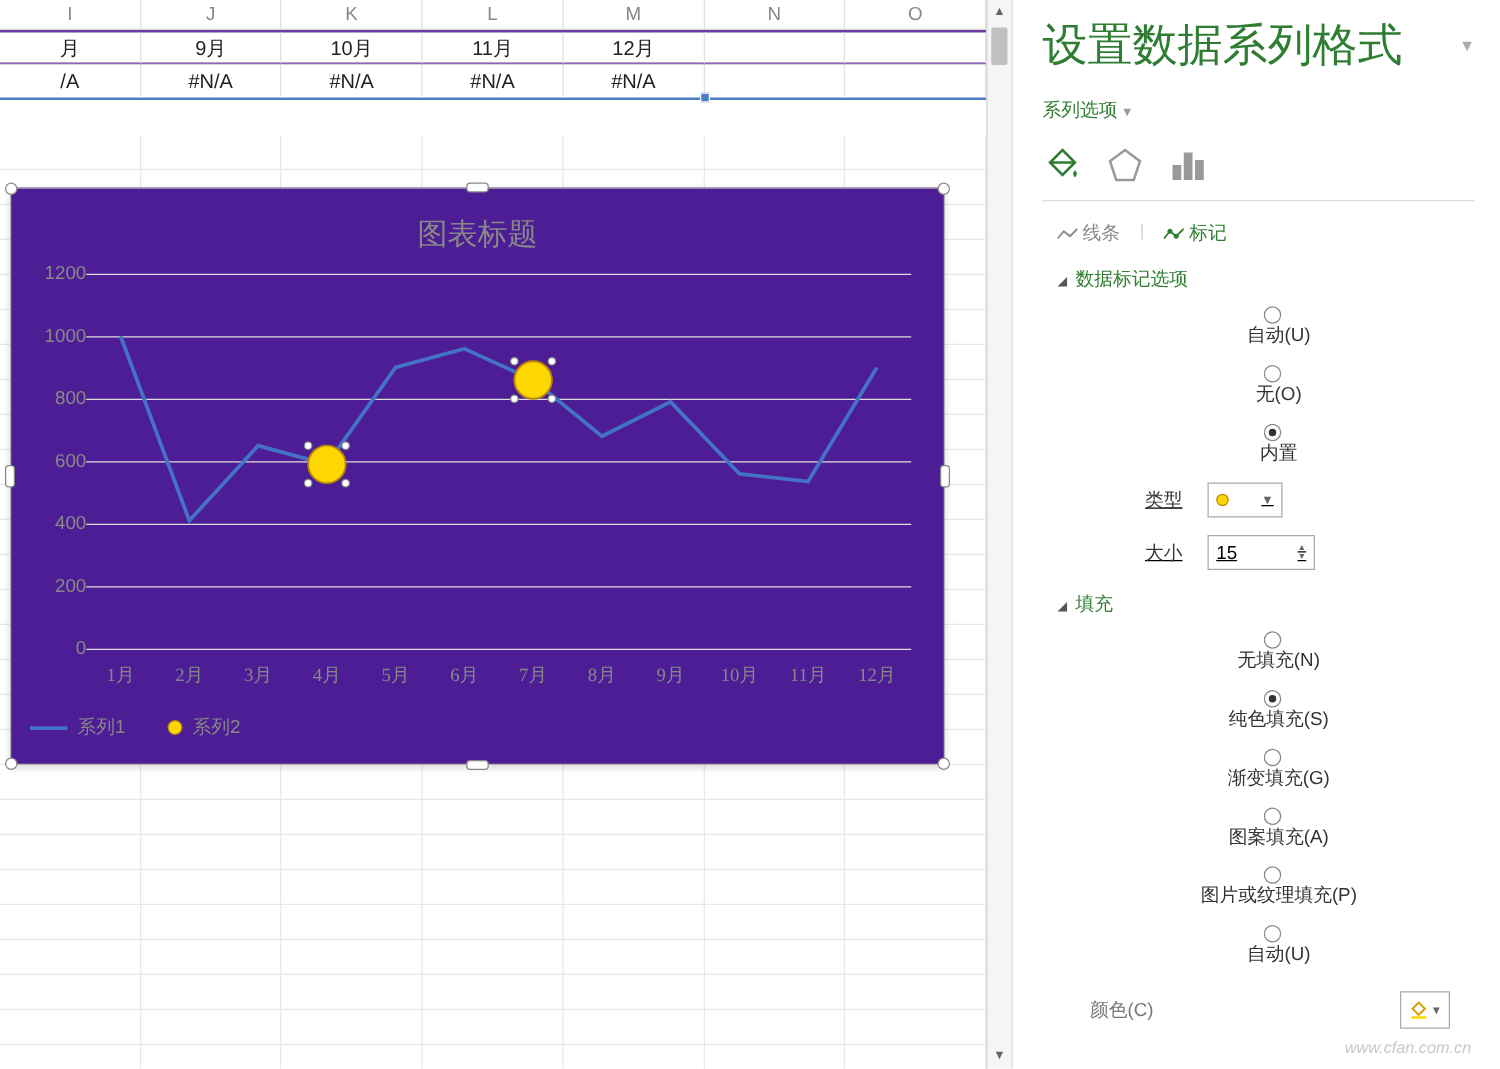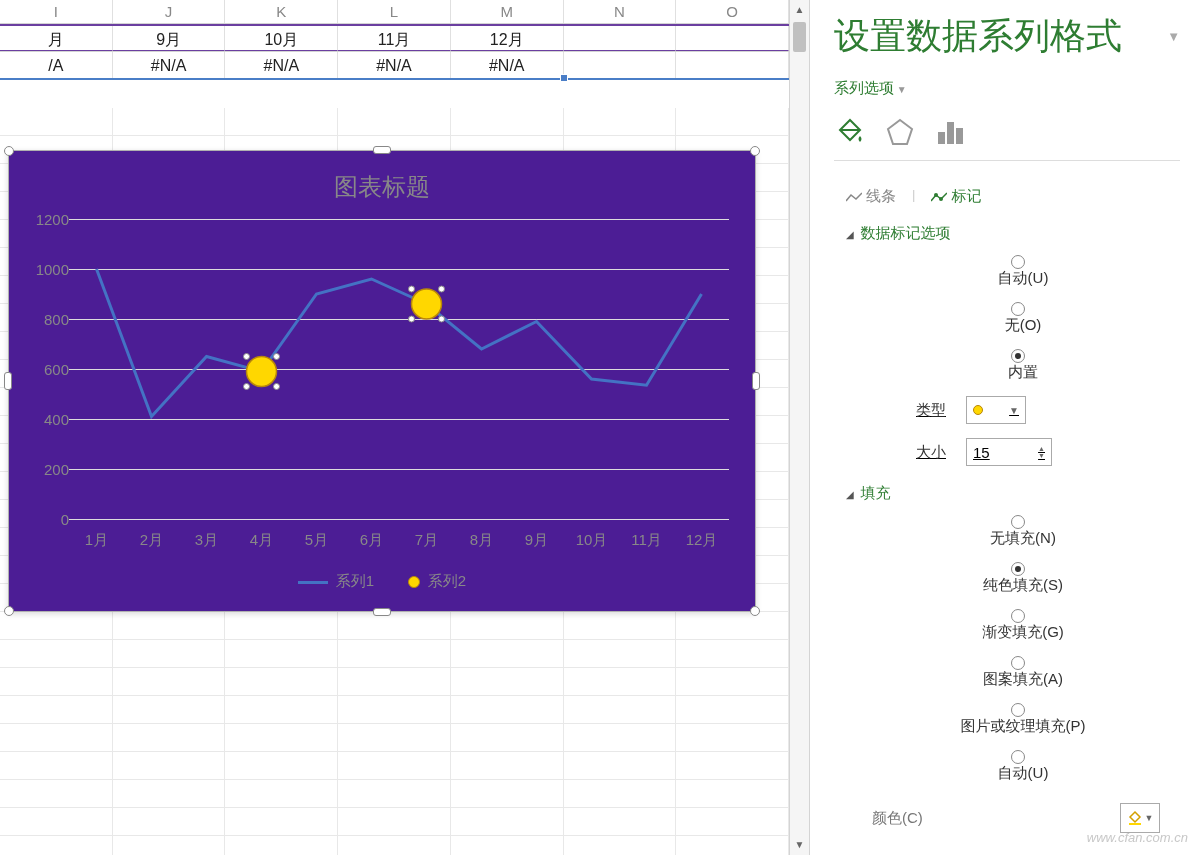--- a/index.html
+++ b/index.html
@@ -40,27 +40,27 @@
     .ch-mr { right: -5px; top: 50%; width: 8px; height: 18px; border-radius: 3px; margin-top: -9px; }
     
     .chart-title { text-align: center; font-size: 24px; color: #888; margin-top: 20px; }
     
     .plot-area { position: absolute; left: 60px; top: 68px; width: 660px; height: 300px; }
     .y-axis { position: absolute; left: 20px; top: 68px; width: 40px; height: 300px; }
     .y-tick { position: absolute; right: 0; text-align: right; width: 40px; color: #888; font-size: 15px; transform: translateY(-50%); }
     .gridline { position: absolute; left: 0; right: 0; border-top: 1px solid #ddd; }
     
     .x-axis { position: absolute; left: 60px; top: 380px; width: 660px; display: flex; }
-    .x-tick { flex: 1; text-align: center; color: #888; font-size: 15px; }
+    .x-tick { flex: 1; text-align: center; color: #888; font-size: 15px; font-family: Liberation Serif, serif; }
     
     .chart-line { stroke: #4472c4; stroke-width: 3; fill: none; }
     .marker-selected { fill: #ffd700; stroke: #b8860b; stroke-width: 1.5; }
     .marker-handle { fill: #fff; stroke: #888; stroke-width: 1; }
     
-    .legend { position: absolute; left: 0; right: 0; bottom: 20px; text-align: center; }
+    .legend { position: absolute; left: 0; right: 0; bottom: 20px; text-align: left; }
     .legend-item { display: inline-block; margin: 0 15px; color: #888; font-size: 15px; }
     .legend-line { display: inline-block; width: 30px; height: 3px; background: #4472c4; vertical-align: middle; margin-right: 8px; }
     .legend-dot { display: inline-block; width: 12px; height: 12px; background: #ffd700; border-radius: 50%; vertical-align: middle; margin-right: 8px; border: 1px solid #b8860b; }
     
     
     .vscroll { position: absolute; right: 0; top: 0; width: 20px; height: 100%; background: #f5f5f5; border-left: 1px solid #d4d4d4; }
     .scroll-up, .scroll-down { height: 20px; text-align: center; line-height: 20px; color: #666; cursor: pointer; font-size: 10px; }
     .scroll-thumb { position: absolute; left: 3px; right: 3px; top: 22px; height: 30px; background: #c0c0c0; border-radius: 2px; }
     
     
@@ -68,21 +68,21 @@
     .panel-header { display: flex; justify-content: space-between; align-items: center; }
     .panel-title { color: #2e7d32; font-size: 36px; font-weight: normal; }
     .panel-close { color: #aaa; cursor: pointer; }
     
     .series-options { color: #2e7d32; font-size: 15px; margin-top: 18px; cursor: pointer; }
     .series-options::after { content: " ▼"; color: #999; font-size: 10px; }
     
     .icon-row { display: flex; gap: 18px; margin-top: 18px; padding-bottom: 12px; border-bottom: 1px solid #ddd; }
     .panel-icon { width: 32px; height: 32px; cursor: pointer; }
     
-    .tab-row { display: flex; gap: 24px; margin-top: 26px; padding-left: 12px; }
+    .tab-row { display: flex; gap: 24px; margin-top: 16px; padding-left: 12px; }
     .tab { color: #888; font-size: 15px; cursor: pointer; display: flex; align-items: center; gap: 4px; }
     .tab.active { color: #2e7d32; }
     .tab-sep { color: #ccc; margin: 0 -8px; }
     
     .section-title { color: #2e7d32; font-size: 15px; margin-top: 18px; padding-left: 12px; cursor: pointer; }
     .section-title::before { content: "◢ "; color: #555; font-size: 10px; margin-right: 4px; }
     
     .radio-group { margin-top: 12px; padding-left: 32px; }
     .radio-item { display: flex; align-items: center; margin-bottom: 14px; font-size: 15px; color: #333; cursor: pointer; flex-direction: column; }
     .radio { width: 14px; height: 14px; border: 1px solid #888; border-radius: 50%; margin-right: 10px; position: relative; }
@@ -91,21 +91,21 @@
     .form-row { display: flex; align-items: center; margin-bottom: 14px; padding-left: 50px; font-size: 15px; text-decoration: underline; }
     .form-label { width: 50px; color: #333; }
     .type-select { width: 60px; height: 28px; border: 1px solid #aaa; display: flex; align-items: center; justify-content: space-between; padding: 0 6px; cursor: pointer; }
     .type-marker { width: 10px; height: 10px; background: #ffd700; border: 1px solid #b8860b; border-radius: 50%; }
     .size-input { width: 86px; height: 28px; border: 1px solid #aaa; display: flex; align-items: center; justify-content: space-between; padding: 0 6px; }
     .spinner { display: flex; flex-direction: column; font-size: 7px; color: #666; cursor: pointer; line-height: 7px; }
     
     .color-row { display: flex; align-items: center; padding-left: 38px; margin-top: 20px; font-size: 15px; color: #777; }
     .color-btn { margin-left: auto; margin-right: 20px; width: 40px; height: 30px; border: 1px solid #aaa; display: flex; align-items: center; justify-content: center; cursor: pointer; gap: 2px; }
     
-    .watermark { position: absolute; right: 12px; bottom: 10px; color: #c8c8c8; font-size: 13px; font-style: italic; }
+    .watermark { position: absolute; right: 23px; bottom: 10px; color: #c8c8c8; font-size: 13px; font-style: italic; }
     
     .spreadsheet-content { position: absolute; left: 0; top: 0; right: 20px; }
   </style>
 </head>
 <body>
 
 <div class="main-area">
 
   <div class="spreadsheet-area">
 

